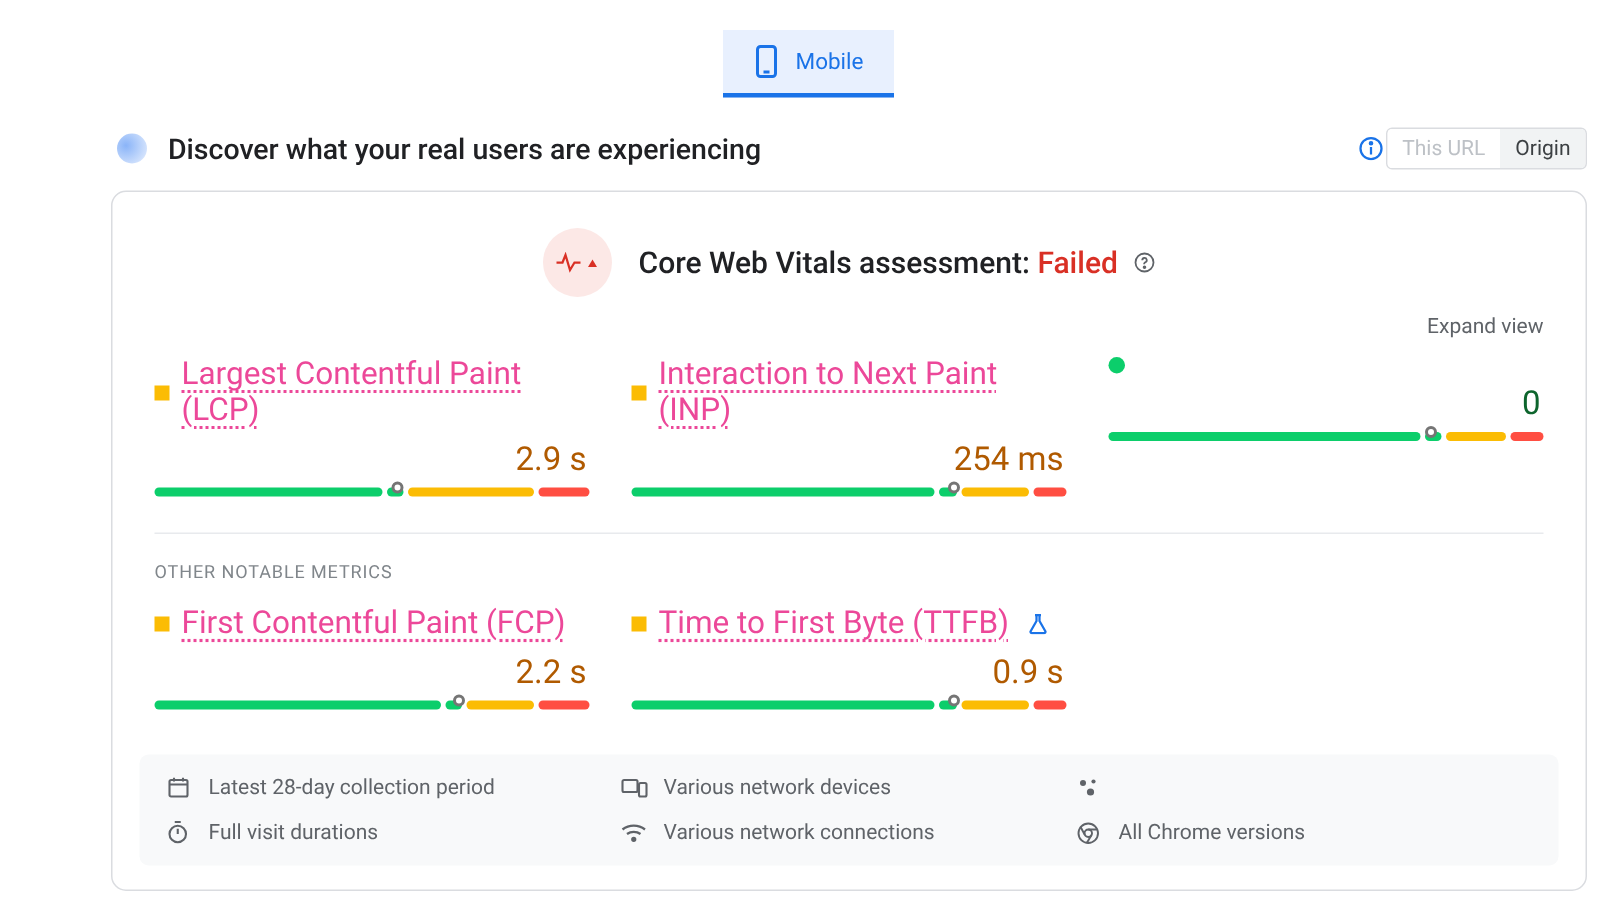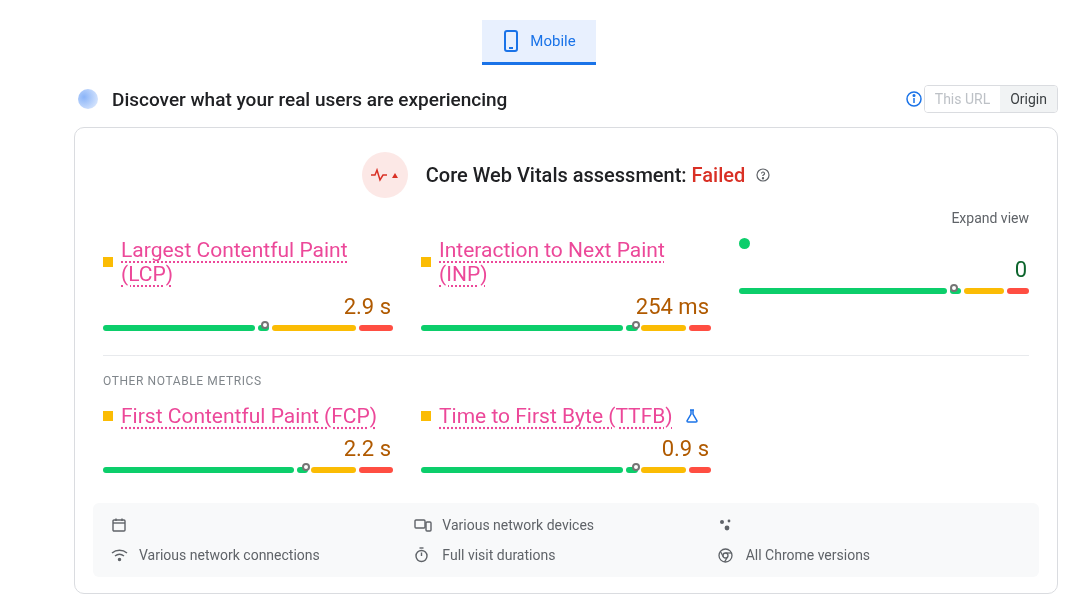--- a/index.html
+++ b/index.html
@@ -194,20 +194,21 @@
   <div class="footer-box">
     <div class="foot-item">
         <span class="fi-ico">
           <svg width="16" height="16" viewBox="0 0 16 16" fill="none" stroke="currentColor" stroke-width="1.4">
             <rect x="2" y="3" width="12" height="11" rx="1"></rect>
             <line x1="2" y1="6" x2="14" y2="6"></line>
             <line x1="5" y1="1.5" x2="5" y2="4"></line>
             <line x1="11" y1="1.5" x2="11" y2="4"></line>
           </svg>
         </span>
+        <span>Latest 28-day collection period</span>
       </div>
     <div class="foot-item">
         <span class="fi-ico">
           <svg width="18" height="14" viewBox="0 0 18 14" fill="none" stroke="currentColor" stroke-width="1.4">
             <rect x="1" y="2" width="10" height="8" rx="1"></rect>
             <rect x="12" y="4" width="5" height="9" rx="1"></rect>
           </svg>
         </span>
         <span>Various network devices</span>
       </div>
@@ -215,37 +216,37 @@
         <span class="fi-ico">
           <svg width="16" height="14" viewBox="0 0 16 14" fill="currentColor">
             <circle cx="4" cy="4" r="2"></circle>
             <circle cx="11" cy="3" r="1.4"></circle>
             <circle cx="9" cy="10" r="2.4"></circle>
           </svg>
         </span>
       </div>
     <div class="foot-item">
         <span class="fi-ico">
+          <svg width="15" height="16" viewBox="0 0 15 16" fill="none" stroke="currentColor" stroke-width="1.4">
+            <circle cx="7.5" cy="9" r="5.5"></circle>
+            <line x1="7.5" y1="9" x2="7.5" y2="5.5"></line>
+            <line x1="5.5" y1="1" x2="9.5" y2="1"></line>
+          </svg>
+        </span>
+        <span>Full visit durations</span>
+      </div>
+    <div class="foot-item">
+        <span class="fi-ico">
           <svg width="17" height="13" viewBox="0 0 17 13" fill="none" stroke="currentColor" stroke-width="1.5">
             <path d="M1 4a12 12 0 0 1 15 0"></path>
             <path d="M4 7a7.5 7.5 0 0 1 9 0"></path>
             <circle cx="8.5" cy="10.5" r="1" fill="currentColor"></circle>
           </svg>
         </span>
         <span>Various network connections</span>
-      </div>
-    <div class="foot-item">
-        <span class="fi-ico">
-          <svg width="15" height="16" viewBox="0 0 15 16" fill="none" stroke="currentColor" stroke-width="1.4">
-            <circle cx="7.5" cy="9" r="5.5"></circle>
-            <line x1="7.5" y1="9" x2="7.5" y2="5.5"></line>
-            <line x1="5.5" y1="1" x2="9.5" y2="1"></line>
-          </svg>
-        </span>
-        <span>Full visit durations</span>
       </div>
     <div class="foot-item">
         <span class="fi-ico">
           <svg width="15" height="15" viewBox="0 0 15 15" fill="none" stroke="currentColor" stroke-width="1.3">
             <circle cx="7.5" cy="7.5" r="6.5"></circle>
             <circle cx="7.5" cy="7.5" r="2.5"></circle>
             <line x1="7.5" y1="5" x2="13.5" y2="5"></line>
             <line x1="5.3" y1="8.7" x2="2.2" y2="3"></line>
             <line x1="9.7" y1="8.7" x2="6.5" y2="14"></line>
           </svg>

